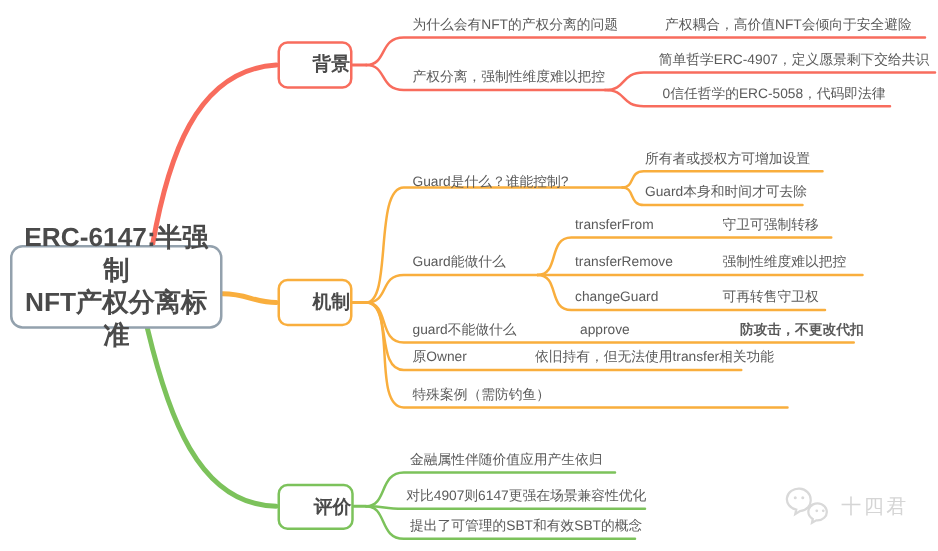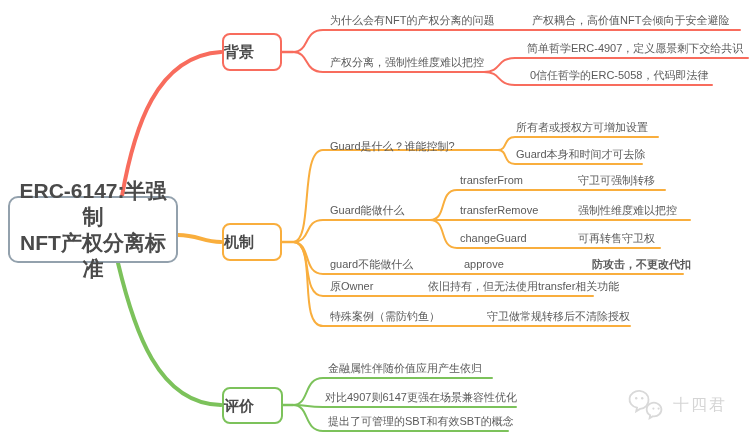--- a/index.html
+++ b/index.html
@@ -9,21 +9,21 @@
   }
   svg.lines{position:absolute;left:0;top:0;width:750px;height:441px;}
   path{fill:none;stroke-linecap:round;}
   .st-red{stroke:var(--c-red,#F86C5D);}
   .st-yellow{stroke:var(--c-yellow,#F9AE3D);}
   .st-green{stroke:var(--c-green,#7CC25B);}
   .w-main{stroke-width:4px;}
   .w-stub{stroke-width:2.4px;}
   .w-line{stroke-width:2px;}
   .node{
-    position:absolute;display:flex;flex-direction:column;align-items:flex-start;justify-content:center;
+    position:absolute;display:flex;flex-direction:column;align-items:flex-end;justify-content:center;
     background:#fff;box-sizing:border-box;text-align:center;
     color:var(--c-label-text,#4A4A4A);font-weight:bold;
   }
   .root-node{
     left:8px;top:196px;width:170px;height:67px;
     border:2.5px solid var(--c-root-border,#93A1AD);border-radius:10px;
     font-size:21px;line-height:26px;
   }
   .branch-node{
     width:60px;height:38px;border-radius:8px;border:2px solid #000;
@@ -106,21 +106,20 @@
   <div class="leaf" style="left:460px;top:204px;">transferRemove</div>
   <div class="leaf" style="left:578px;top:204px;">强制性维度难以把控</div>
   <div class="leaf" style="left:460px;top:232px;">changeGuard</div>
   <div class="leaf" style="left:578px;top:232px;">可再转售守卫权</div>
   <div class="leaf" style="left:330px;top:258px;">guard不能做什么</div>
   <div class="leaf" style="left:464px;top:258px;">approve</div>
   <div class="leaf" style="left:592px;top:258px;font-weight:bold;">防攻击，不更改代扣</div>
   <div class="leaf" style="left:330px;top:280px;">原Owner</div>
   <div class="leaf" style="left:428px;top:280px;">依旧持有，但无法使用transfer相关功能</div>
   <div class="leaf" style="left:330px;top:310px;">特殊案例（需防钓鱼）</div>
-  <div class="leaf" style="left:487px;top:310px;">守卫做常规转移后不清除授权</div>
 
   <div class="leaf" style="left:328px;top:362px;">金融属性伴随价值应用产生依归</div>
   <div class="leaf" style="left:325px;top:391px;">对比4907则6147更强在场景兼容性优化</div>
   <div class="leaf" style="left:328px;top:415px;">提出了可管理的SBT和有效SBT的概念</div>
 
   <div class="watermark">
     <svg width="40" height="32" viewBox="0 0 40 32">
       <g fill="none" stroke="#D9D9D9" stroke-width="1.8" stroke-linecap="round">
         <path d="M20.5,10.5 a9.5,8.5 0 1 0 -11.5,8.2 l-0.8,3.6 3.8,-2.4 a9.5,8.5 0 0 0 8.5,-9.4 z"></path>
         <path d="M22.5,14.5 a7.5,6.8 0 1 1 2.5,12.8 l-3.4,2 0.6,-3.1 a7.5,6.8 0 0 1 0.3,-11.7 z"></path>

